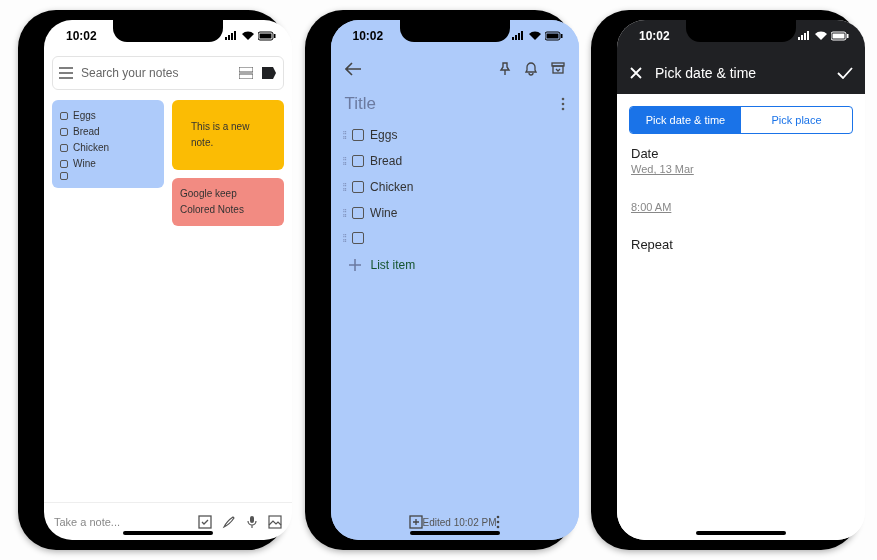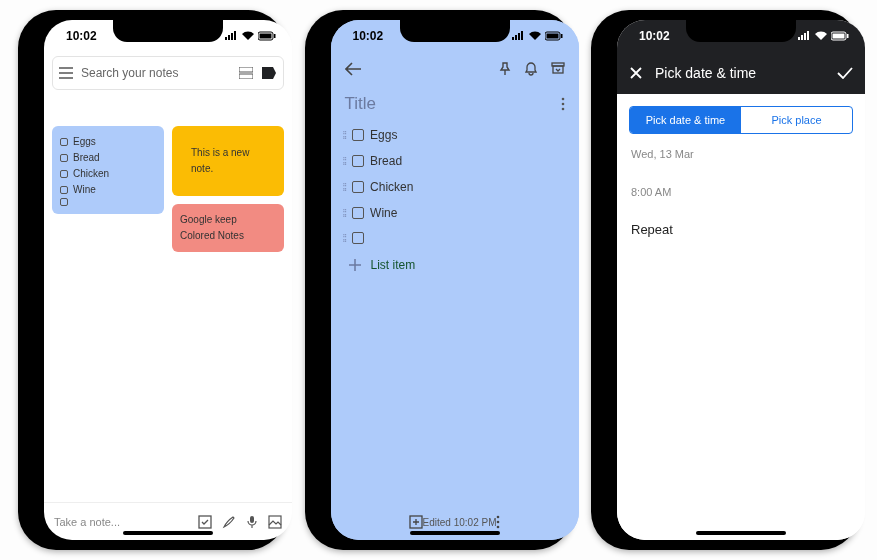--- a/index.html
+++ b/index.html
@@ -42,21 +42,21 @@
   }
   .statusbar.dark { color: #fff; }
   .status-icons { display: flex; gap: 3px; align-items: center; }
   .home-indicator {
     position: absolute; bottom: 5px; left: 50%; transform: translateX(-50%);
     width: 90px; height: 4px; background: #000; border-radius: 3px;
   }
   .home-indicator.light { background: #000; }
 
   
-  .p1-body { flex: 1; display: flex; flex-direction: column; padding: 4px 8px 0; gap: 26px; }
+  .p1-body { flex: 1; display: flex; flex-direction: column; padding: 4px 8px 0; }
   .searchbox {
     border: 1px solid #e3e3e3; border-radius: 6px;
     height: 34px; display: flex; align-items: center;
     padding: 0 6px; gap: 8px; font-size: 12px; color: #666;
   }
   .searchbox .spacer { flex: 1; }
   .notes-grid { display: flex; gap: 8px; padding-top: 10px; }
   .col { flex: 1; display: flex; flex-direction: column; gap: 8px; }
   .note-card {
     border-radius: 6px; padding: 8px 8px;
@@ -108,21 +108,21 @@
   .p3-body { flex:1; background: #fff; padding: 12px; }
   .seg {
     display: flex; border: 1px solid #1a73e8; border-radius: 4px;
     overflow: hidden; font-size: 11px; height: 28px;
   }
   .seg > div { flex:1; display:flex; align-items:center; justify-content:center; }
   .seg .active { background: #1a73e8; color: #fff; }
   .seg .inactive { color: #1a73e8; }
   .p3-row { padding: 12px 2px; }
   .p3-label { font-size: 13px; color: #222; }
-  .p3-val { font-size: 11px; color: #888; margin-top: 2px; }
+  .p3-val { font-size: 11px; color: #888; margin-top: 2px; text-decoration: underline; }
 
   svg { display: block; }
 </style>
 </head>
 <body>
 
 <div class="phone">
   <div class="screen">
     <div class="notch"></div>
     <div class="statusbar">
@@ -371,20 +371,21 @@
             <path d="M1 6l5 5L15 1" stroke="#fff" stroke-width="1.8" fill="none"></path>
           </svg>
         </span>
     </div>
     <div class="p3-body">
       <div class="seg">
         <div class="active">Pick date &amp; time</div>
         <div class="inactive">Pick place</div>
       </div>
       <div class="p3-row">
+        <div class="p3-label">Date</div>
         <div class="p3-val">Wed, 13 Mar</div>
       </div>
       <div class="p3-row">
         <div class="p3-val">8:00 AM</div>
       </div>
       <div class="p3-row">
         <div class="p3-label">Repeat</div>
       </div>
     </div>
     <div class="home-indicator light"></div>

